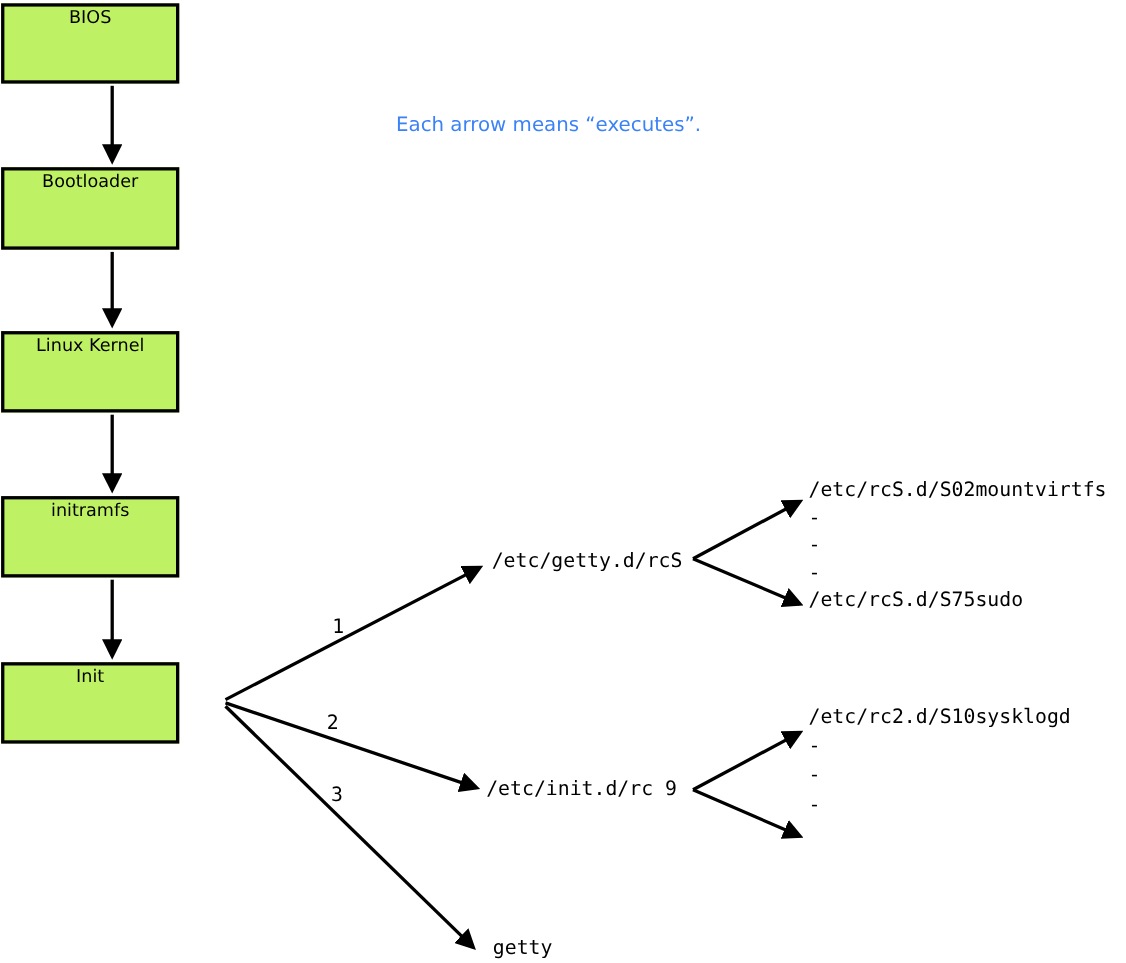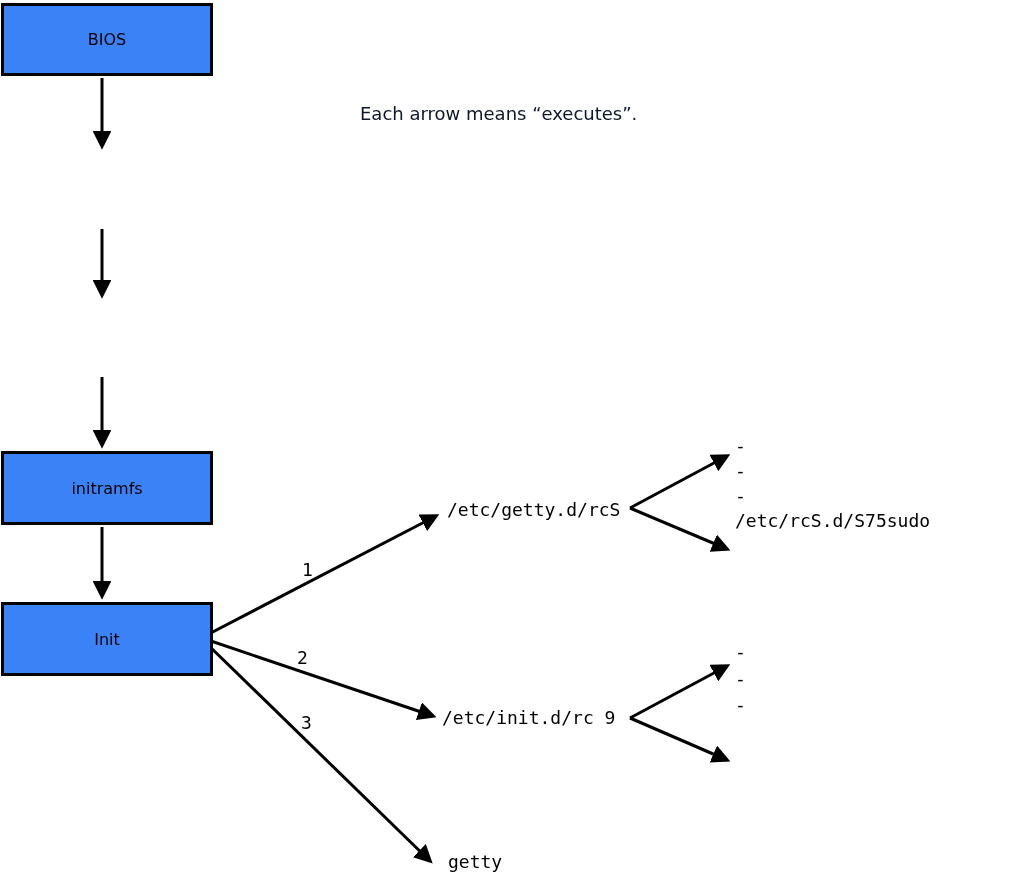--- a/index.html
+++ b/index.html
@@ -21,42 +21,42 @@
     height: 875px;
   }
   .arrows-layer line {
     stroke: #000000;
     stroke-width: 3;
   }
 
   .box {
     position: absolute;
     left: 1px;
-    width: 212px;
+    width: 162px;
     height: 74px;
     border: 3px solid #000000;
-    background: #3b82f6;
+    background: #bef264;
     display: flex;
-    align-items: center;
+    align-items: flex-start;
     justify-content: center;
     font-size: 16px;
     color: #000000;
   }
   .box-bios       { top: 3px;   height: 73px; }
   .box-bootloader { top: 152px; height: 75px; }
   .box-kernel     { top: 301px; }
   .box-initramfs  { top: 451px; }
   .box-init       { top: 602px; }
 
   .note {
     position: absolute;
     left: 360px;
     top: 103px;
     font-size: 18px;
-    color: #0f172a;
+    color: #3b82f6;
     white-space: nowrap;
   }
 
   .mono {
     font-family: "DejaVu Sans Mono", "Liberation Mono", monospace;
     font-size: 18px;
     color: #000000;
     white-space: pre;
   }
 
@@ -106,43 +106,51 @@
 
     <line x1="630" y1="508" x2="727" y2="456" marker-end="url(#arrowhead)"></line>
     <line x1="630" y1="508" x2="727" y2="549" marker-end="url(#arrowhead)"></line>
     <line x1="630" y1="718" x2="727" y2="666" marker-end="url(#arrowhead)"></line>
     <line x1="630" y1="718" x2="727" y2="760" marker-end="url(#arrowhead)"></line>
   </svg>
 
   <div class="box box-bios">
     <span>BIOS</span>
   </div>
+  <div class="box box-bootloader">
+    <span>Bootloader</span>
+  </div>
+  <div class="box box-kernel">
+    <span>Linux Kernel</span>
+  </div>
   <div class="box box-initramfs">
     <span>initramfs</span>
   </div>
   <div class="box box-init">
     <span>Init</span>
   </div>
 
   <div class="note">Each arrow means “executes”.</div>
 
   <div class="mono branch-label branch-label-1">1</div>
   <div class="mono branch-label branch-label-2">2</div>
   <div class="mono branch-label branch-label-3">3</div>
 
   <div class="mono target-label target-rcs">/etc/getty.d/rcS</div>
   <div class="mono target-label target-rc2">/etc/init.d/rc 9</div>
   <div class="mono target-label target-getty">getty</div>
 
   <div class="mono file-list file-list-rcs">
+    <div>/etc/rcS.d/S02mountvirtfs</div>
     <div>-</div>
     <div>-</div>
     <div>-</div>
     <div>/etc/rcS.d/S75sudo</div>
   </div>
 
   <div class="mono file-list file-list-rc2">
+    <div>/etc/rc2.d/S10sysklogd</div>
     <div>-</div>
     <div>-</div>
     <div>-</div>
   </div>
 
 </div>
 
 </body></html>

